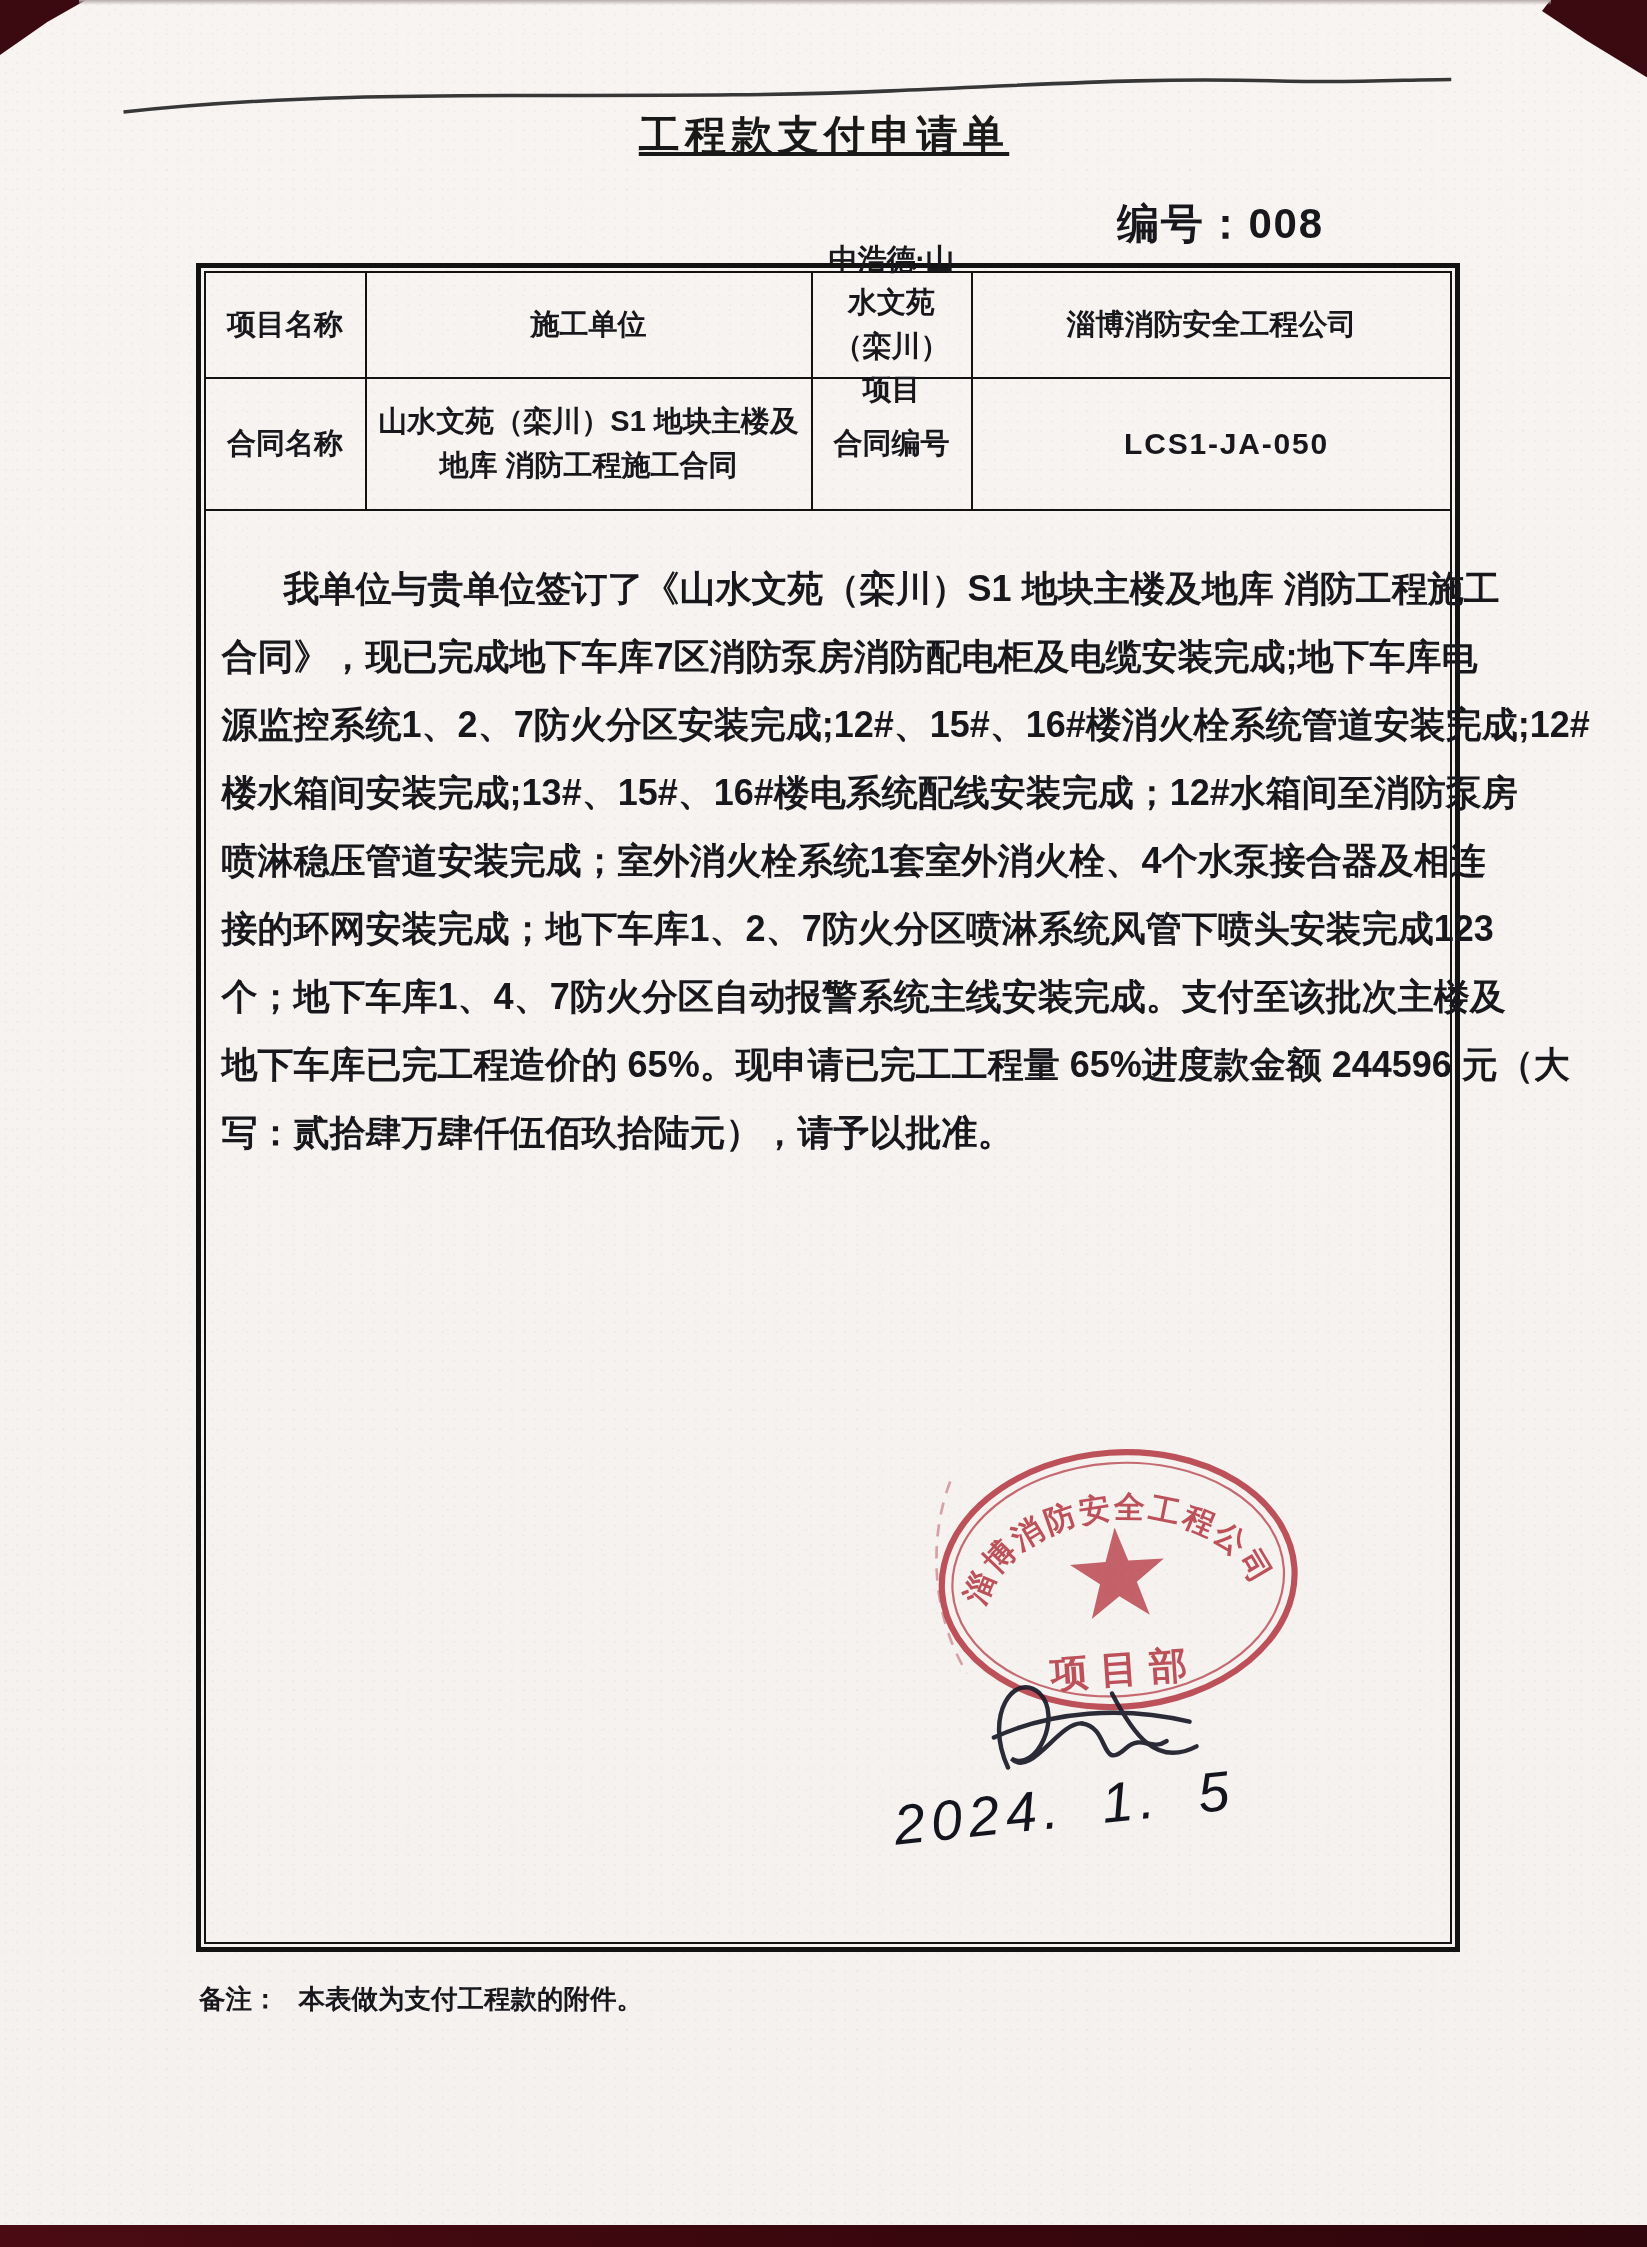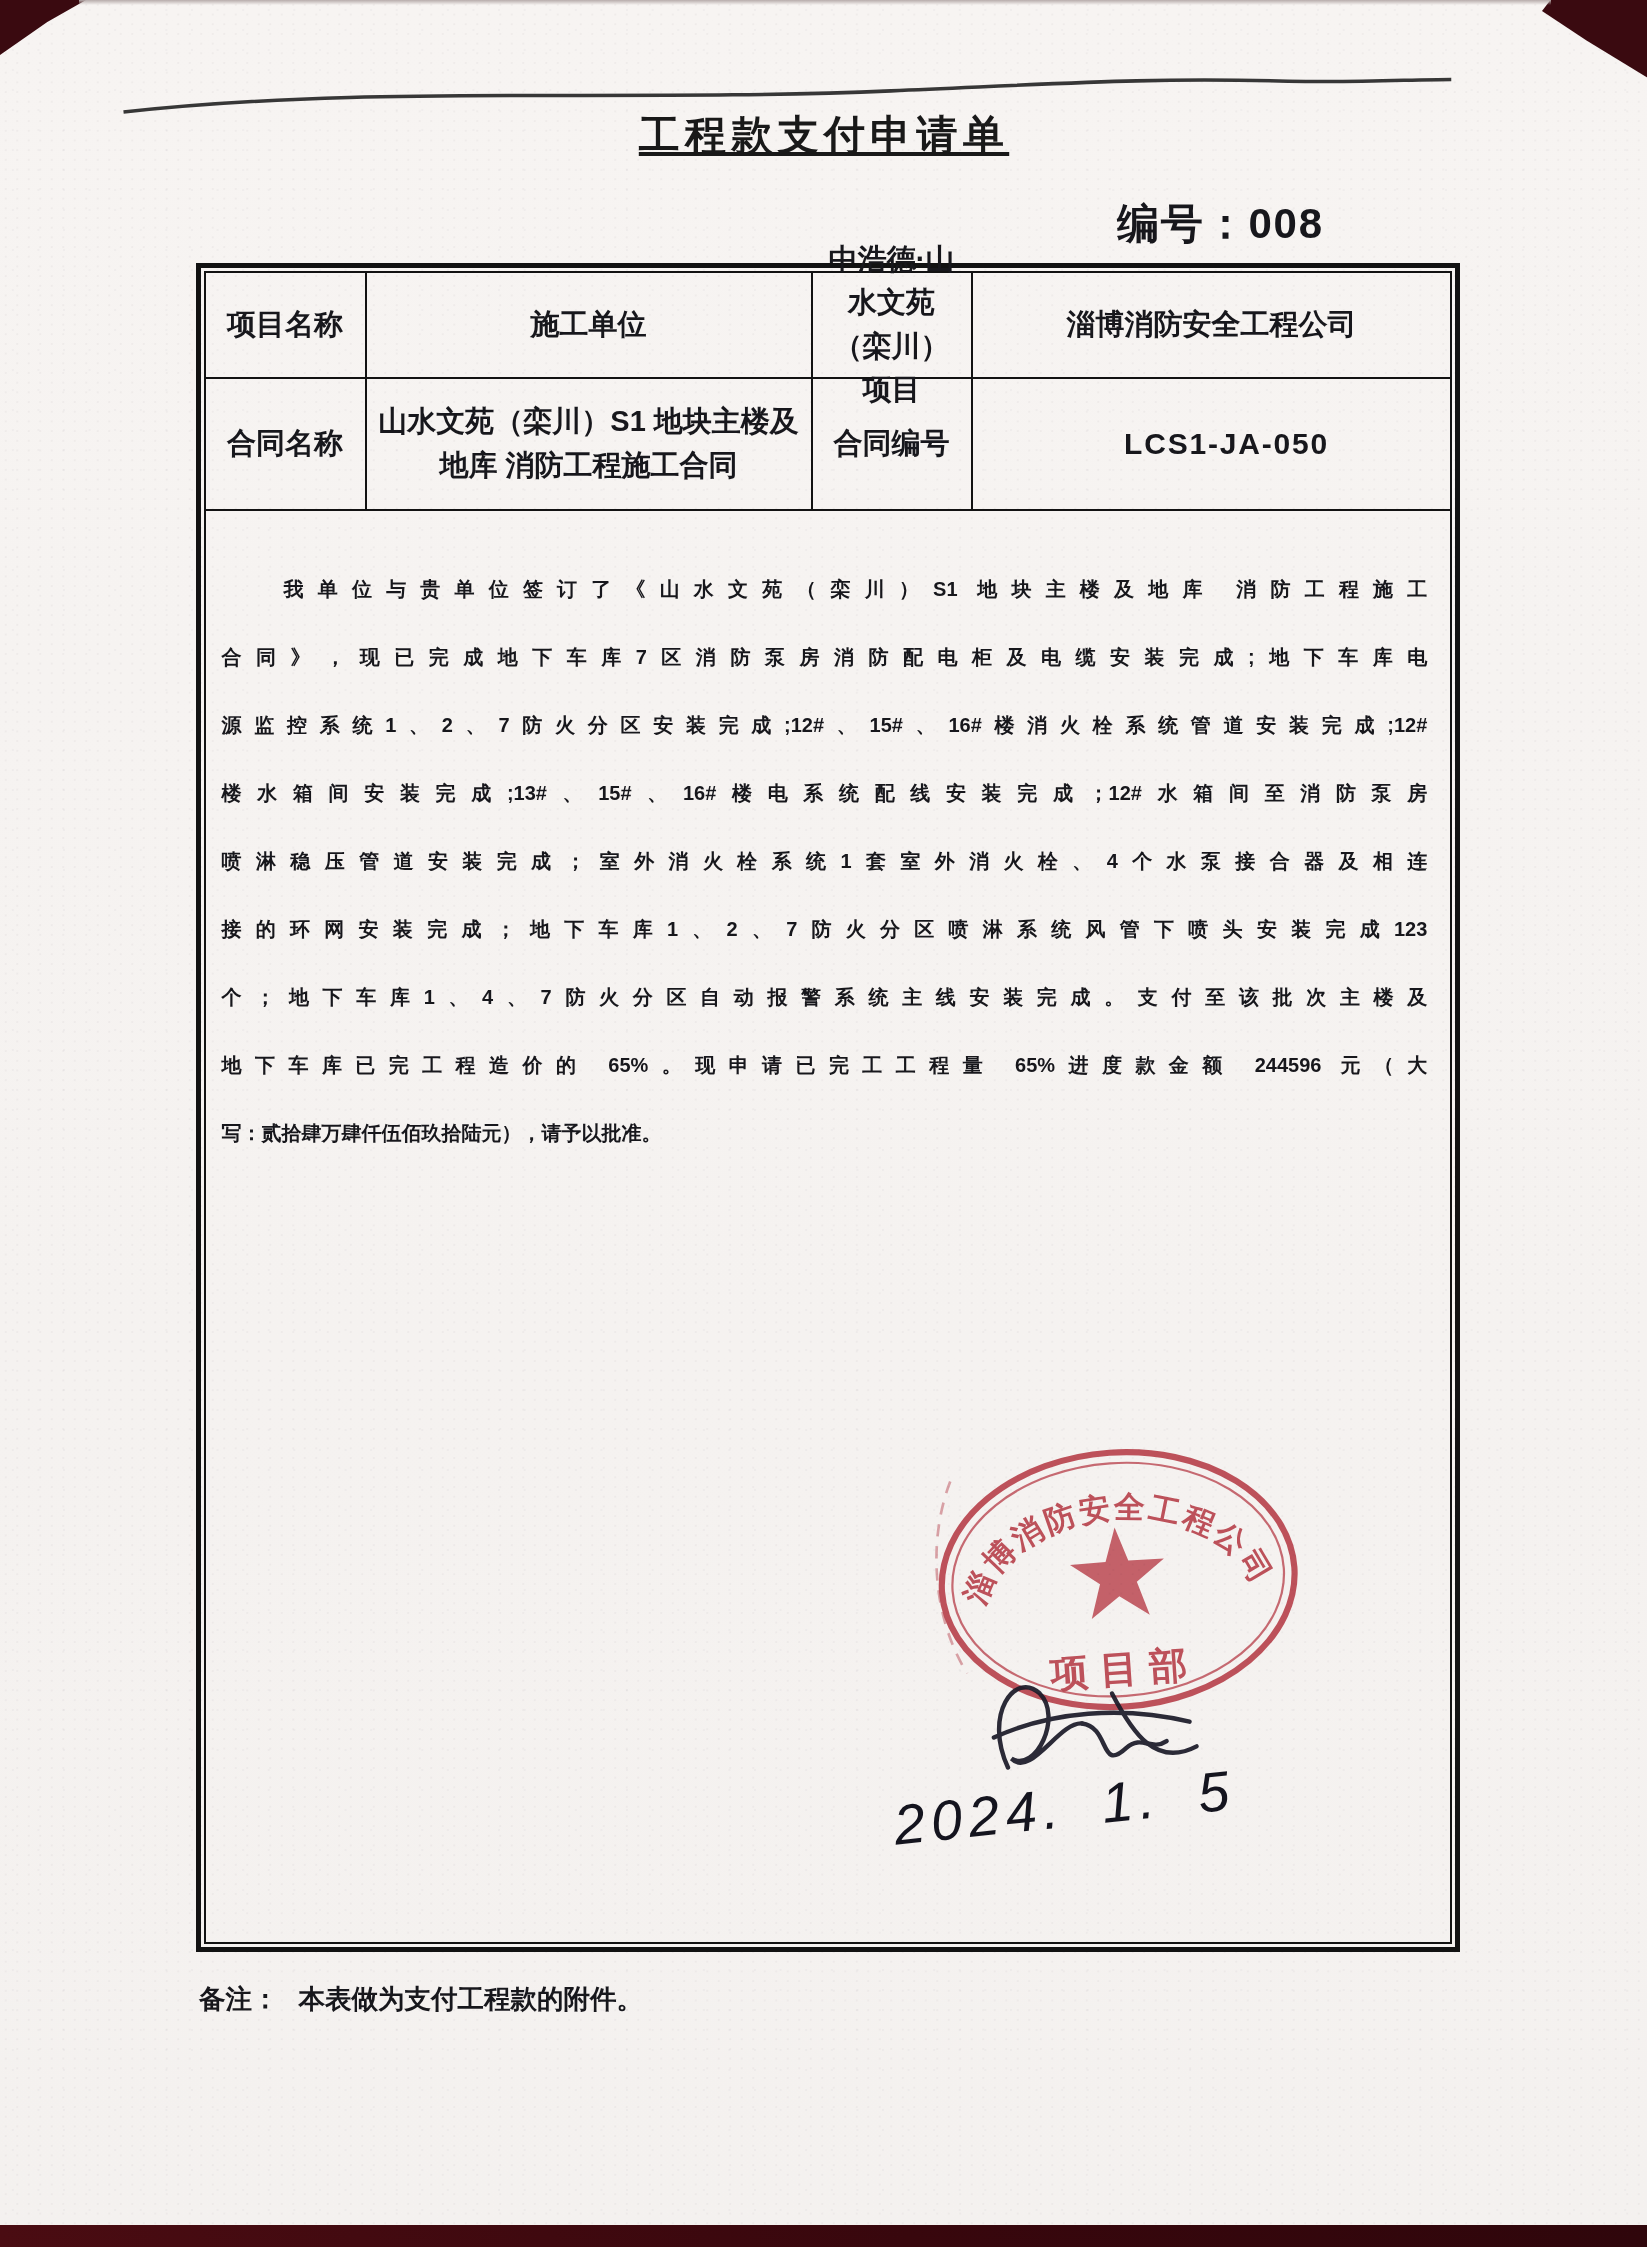--- a/index.html
+++ b/index.html
@@ -47,21 +47,21 @@
     font-size:29px; font-weight:700; color:#17171c; line-height:1.5;
     white-space:pre-line; padding:3.5px 8.8px; }
   .cell.last{ border-right:none; }
   .cell.code{ letter-spacing:1.8px; font-size:30px;padding-left:39px; }
   
   .to-line{ margin:8.8px 0 0 17.6px; font-size:31px; font-weight:700; color:#15151a; }
   .to-line .underlined{ border-bottom:2.6px solid #121212; padding:0 12.4px 7px 85px;
     letter-spacing:2.6px; }
   
   .paragraph{ margin:44px 23px 0 16px; }
-  .p-line{ font-size:20px; font-weight:600; color:#17171c; line-height:68px;
+  .p-line{ font-size:36px; font-weight:600; color:#17171c; line-height:68px;
     text-align:justify; text-align-last:justify; white-space:nowrap; }
   .p-line.first{ text-indent:62px; }
   .p-line.last-line{ text-align-last:left; }
   
   .signature-block{ position:absolute; left:813px; top:1639px; font-size:31px;
     font-weight:700; color:#15151a; }
   .signature-block .sig-row{ height:56px; }
   
   .stamp-wrap{ position:absolute; left:926px; top:1440px; width:385px; height:288px;
     transform:rotate(-4deg); mix-blend-mode:multiply; }

